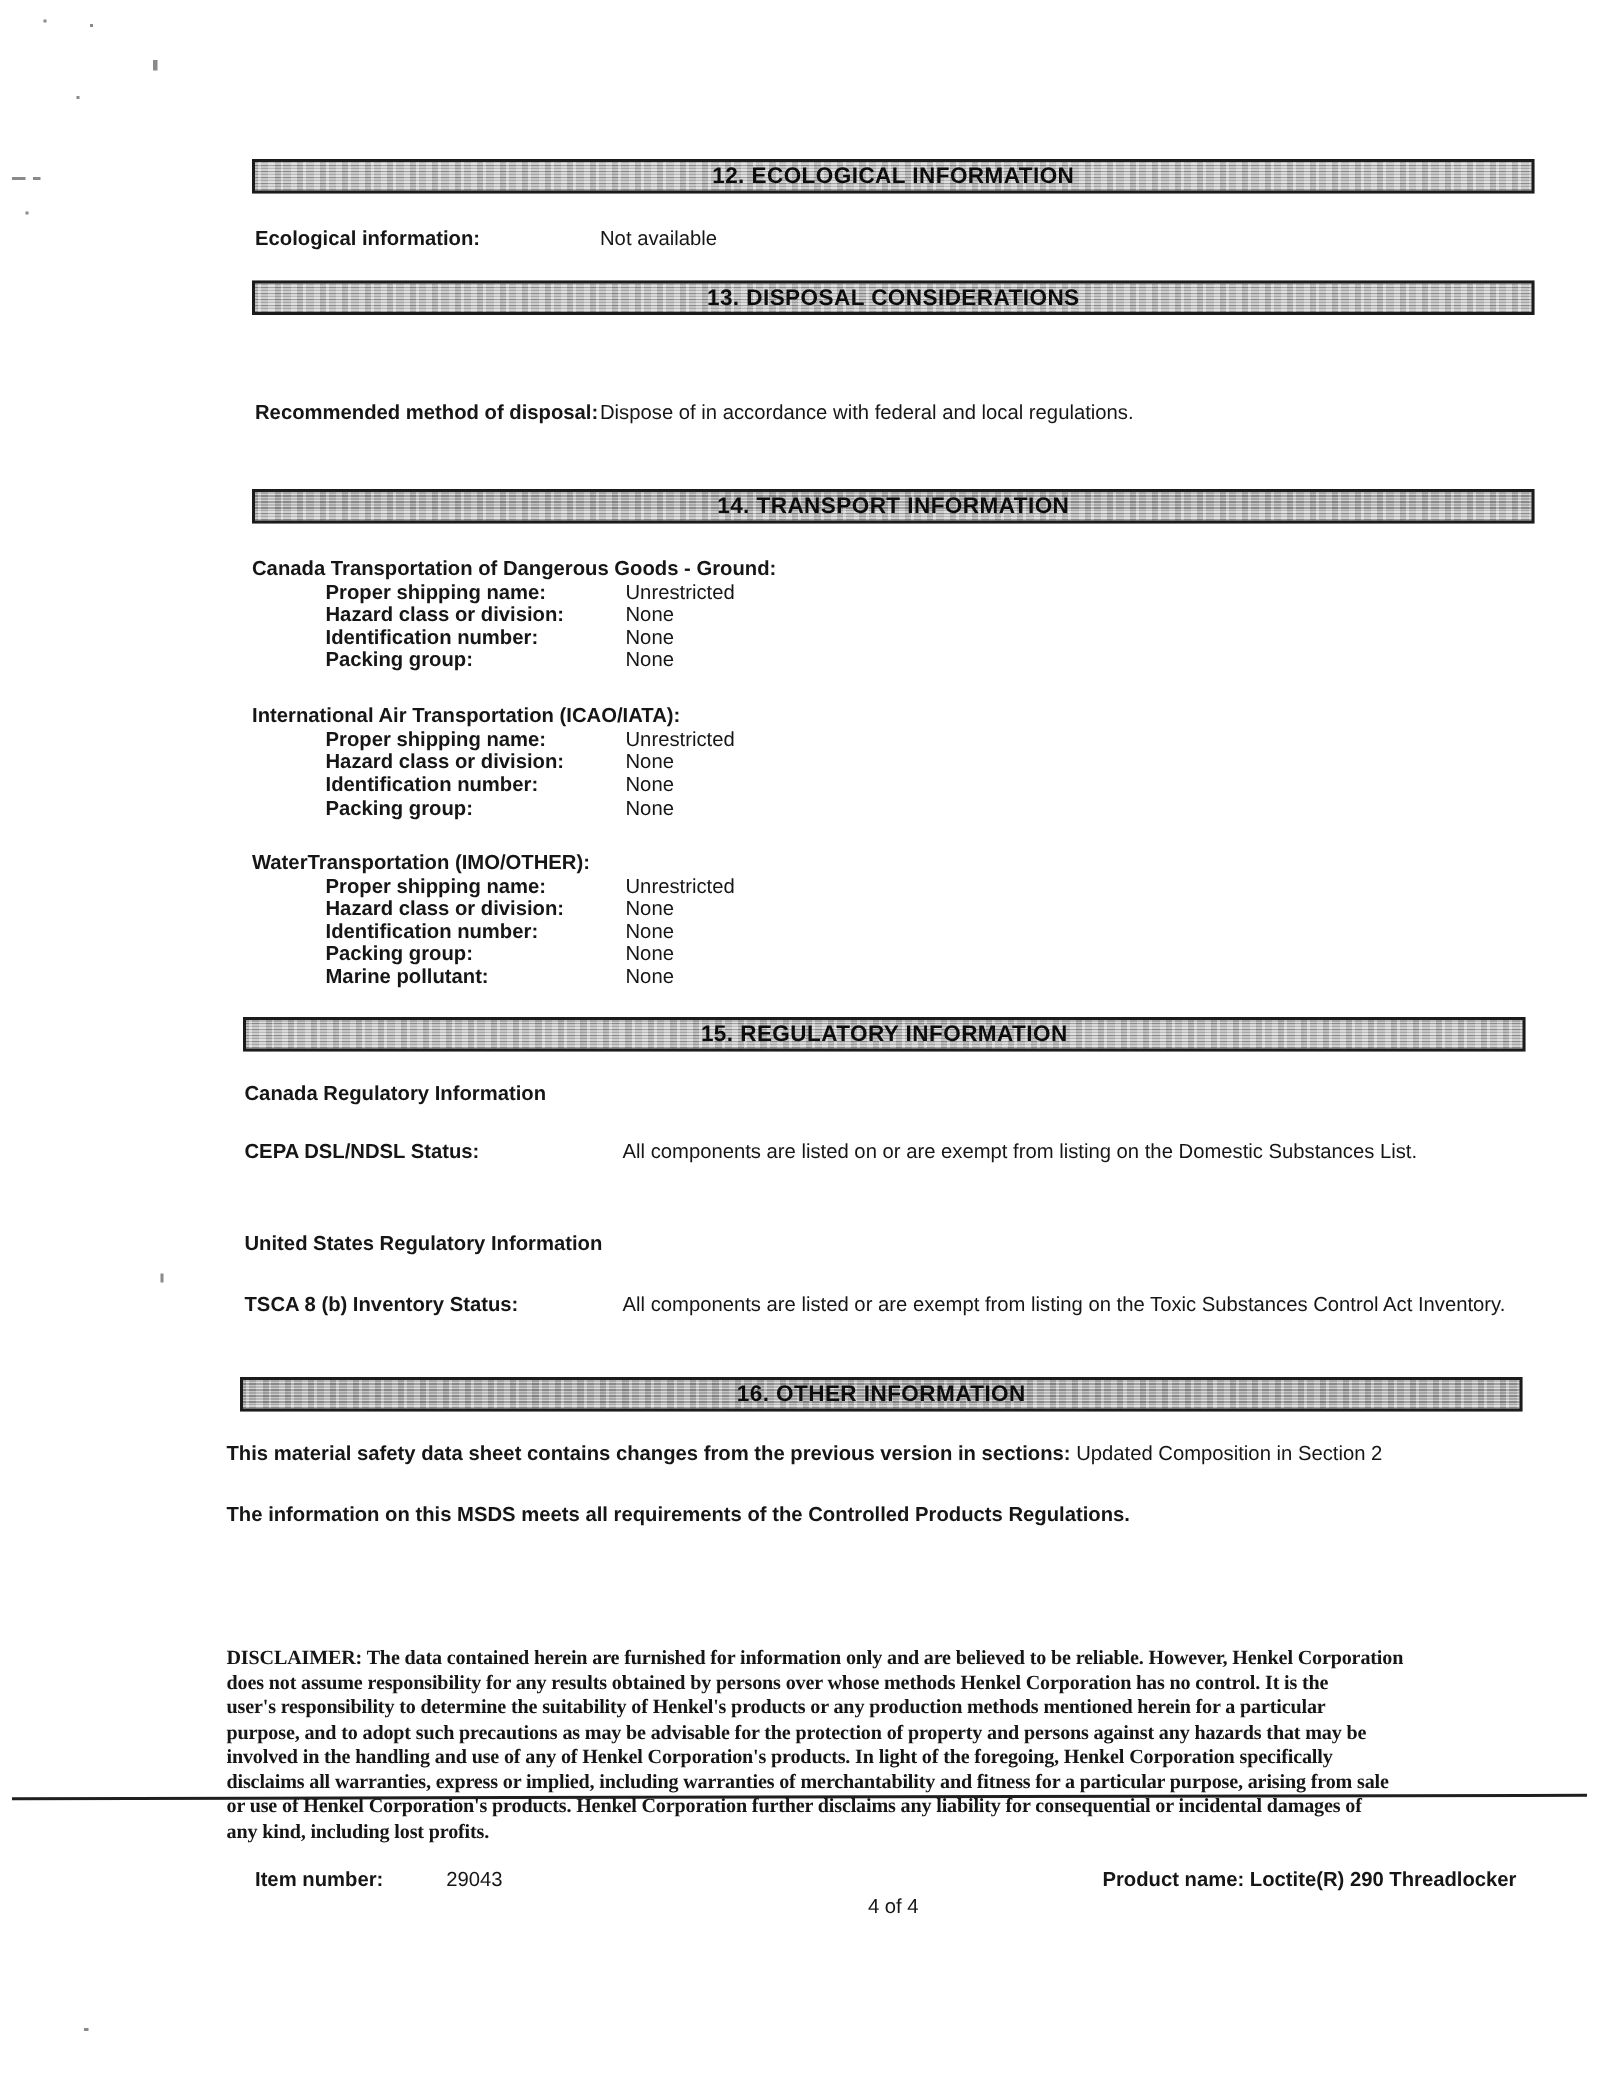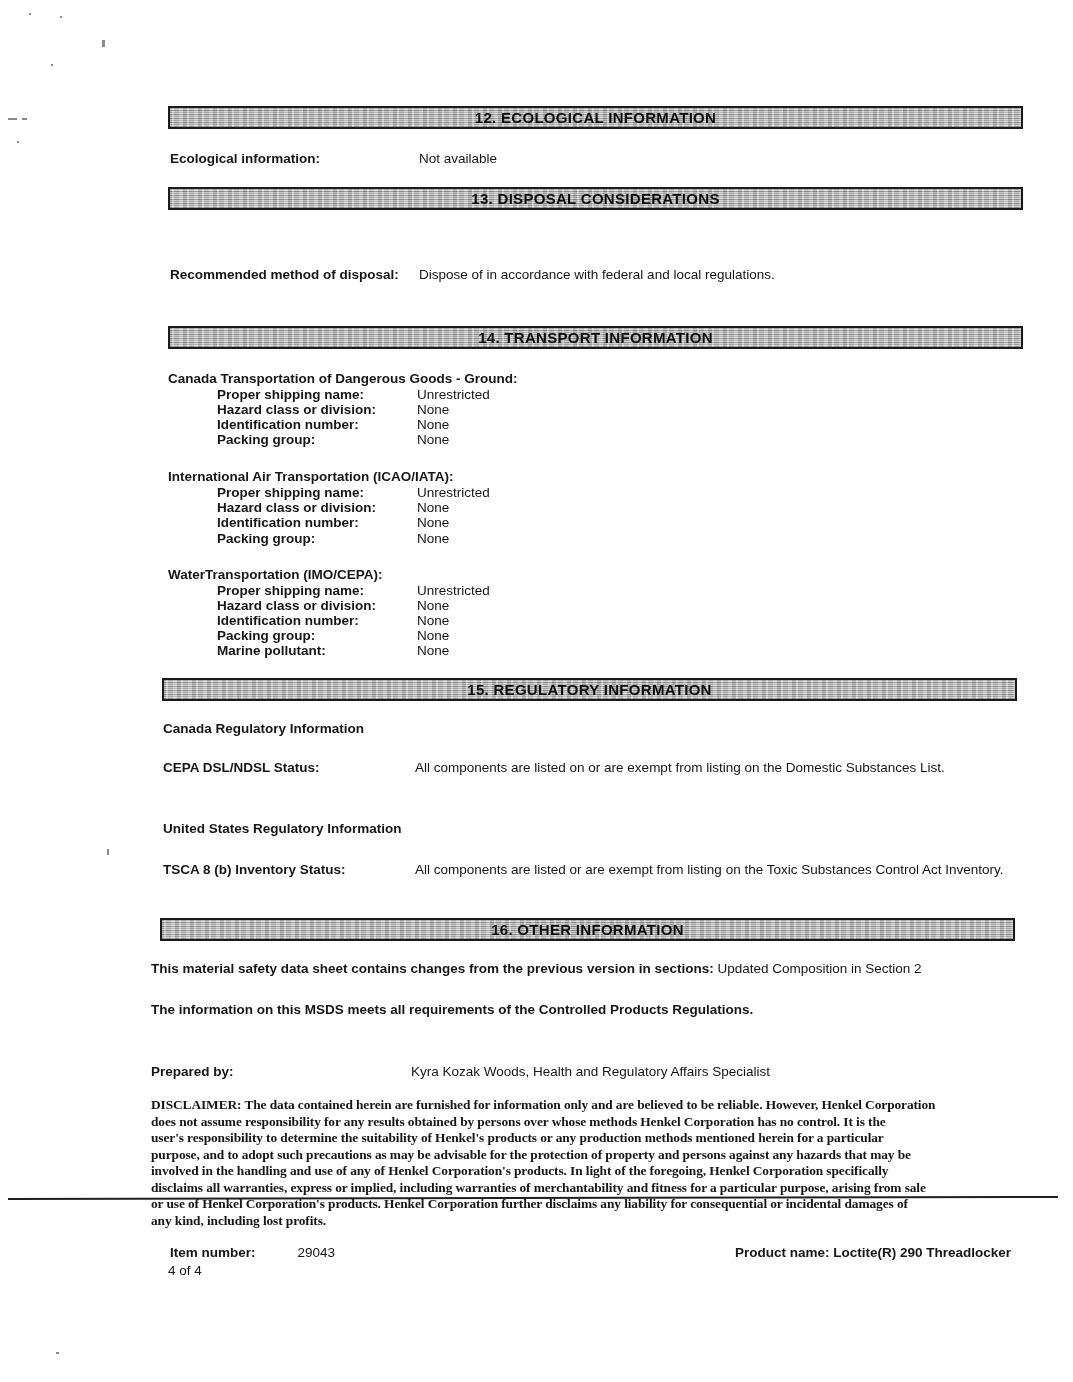--- a/index.html
+++ b/index.html
@@ -22,21 +22,21 @@
       repeating-linear-gradient(0deg, rgba(25,25,25,0.32) 0 1px, rgba(250,250,250,0.38) 1px 2px, rgba(90,90,90,0.24) 2px 3px, rgba(230,230,230,0.28) 3px 4px);
     text-align:center;
     font-weight:bold;
     font-size:15px;
     line-height:19px;
     letter-spacing:0.3px;
     color:#0c0c0c;
   }
   .kv { position:absolute; font-size:13.5px; white-space:nowrap; line-height:15px; }
   .kv .lbl { display:inline-block; font-weight:bold; vertical-align:top; }
-  .w255 { width:249px; }
+  .w255 { width:230px; }
   .w220 { width:212px;padding-left:12px; }
   .w252 { width:252px; }
   .w260 { width:260px; }
   .val { font-weight:normal; }
   .group-heading {
     position:absolute; left:168px;
     font-size:13.5px; font-weight:bold;
     white-space:nowrap;
   }
   .center-note {
@@ -53,21 +53,21 @@
   .disclaimer div { white-space:nowrap; letter-spacing:-0.1px;font-family:Liberation Serif, serif; }
   .strike-line {
     position:absolute; left:8px; top:1197px;
     width:1050px; height:2px;
     background:#1f1f1f;
     transform:rotate(-0.12deg);
   }
   .footer-left { position:absolute; left:170px; top:1245px; font-size:13.5px; white-space:nowrap; }
   .footer-left .lbl { font-weight:bold; margin-right:42px; }
   .footer-right { position:absolute; right:62px; top:1245px; font-size:13.5px; font-weight:bold; white-space:nowrap; }
-  .page-num { position:absolute; left:168px; top:1263px; width:855px; text-align:left; font-size:13.5px; }
+  .page-num { position:absolute; left:168px; top:1263px; width:855px; text-align:center; font-size:13.5px; }
   .artifact { position:absolute; background:#8a8a8a; }
 </style>
 </head>
 <body>
 
 <div class="page">
 
   <div class="artifact" style="left:29px;top:13px;width:2px;height:2px;"></div>
   <div class="artifact" style="left:60px;top:16px;width:2px;height:2px;"></div>
   <div class="artifact" style="left:102px;top:40px;width:3px;height:7px;"></div>
@@ -101,21 +101,21 @@
   <div class="kv" style="left:205px;top:402px;"><span class="lbl w220">Hazard class or division:</span><span class="val">None</span></div>
   <div class="kv" style="left:205px;top:417px;"><span class="lbl w220">Identification number:</span><span class="val">None</span></div>
   <div class="kv" style="left:205px;top:432px;"><span class="lbl w220">Packing group:</span><span class="val">None</span></div>
 
   <div class="group-heading" style="top:469px;">International Air Transportation (ICAO/IATA):</div>
   <div class="kv" style="left:205px;top:485px;"><span class="lbl w220">Proper shipping name:</span><span class="val">Unrestricted</span></div>
   <div class="kv" style="left:205px;top:500px;"><span class="lbl w220">Hazard class or division:</span><span class="val">None</span></div>
   <div class="kv" style="left:205px;top:515px;"><span class="lbl w220">Identification number:</span><span class="val">None</span></div>
   <div class="kv" style="left:205px;top:531px;"><span class="lbl w220">Packing group:</span><span class="val">None</span></div>
 
-  <div class="group-heading" style="top:567px;">WaterTransportation (IMO/CEPA):</div>
+  <div class="group-heading" style="top:567px;">WaterTransportation (IMO/OTHER):</div>
   <div class="kv" style="left:205px;top:583px;"><span class="lbl w220">Proper shipping name:</span><span class="val">Unrestricted</span></div>
   <div class="kv" style="left:205px;top:598px;"><span class="lbl w220">Hazard class or division:</span><span class="val">None</span></div>
   <div class="kv" style="left:205px;top:613px;"><span class="lbl w220">Identification number:</span><span class="val">None</span></div>
   <div class="kv" style="left:205px;top:628px;"><span class="lbl w220">Packing group:</span><span class="val">None</span></div>
   <div class="kv" style="left:205px;top:643px;"><span class="lbl w220">Marine pollutant:</span><span class="val">None</span></div>
 
   <div class="bar" style="top:678px;left:162px;">
     <span>15. REGULATORY INFORMATION</span>
   </div>
   <div class="group-heading" style="left:163px;top:721px;">Canada Regulatory Information</div>
@@ -129,23 +129,20 @@
 
   <div class="bar" style="top:918px;left:160px;">
     <span>16. OTHER INFORMATION</span>
   </div>
   <div class="inline-line" style="left:151px;top:961px;">
     <span class="b">This material safety data sheet contains changes from the previous version in sections:</span>
     <span>Updated Composition in Section 2</span>
   </div>
   <div class="bold-line" style="left:151px;top:1002px;">The information on this MSDS meets all requirements of the Controlled Products Regulations.</div>
 
-  <div class="kv" style="left:151px;top:1064px;">
-    <span class="lbl w260">Prepared by:</span><span class="val">Kyra Kozak Woods, Health and Regulatory Affairs Specialist</span>
-  </div>
 
   <div class="disclaimer">
     <div>DISCLAIMER: The data contained herein are furnished for information only and are believed to be reliable. However, Henkel Corporation</div>
     <div>does not assume responsibility for any results obtained by persons over whose methods Henkel Corporation has no control. It is the</div>
     <div>user's responsibility to determine the suitability of Henkel's products or any production methods mentioned herein for a particular</div>
     <div>purpose, and to adopt such precautions as may be advisable for the protection of property and persons against any hazards that may be</div>
     <div>involved in the handling and use of any of Henkel Corporation's products.  In light of the foregoing, Henkel Corporation specifically</div>
     <div>disclaims all warranties, express or implied, including warranties of merchantability and fitness for a particular purpose, arising from sale</div>
     <div>or use of Henkel Corporation's products.  Henkel Corporation further disclaims any liability for consequential or incidental damages of</div>
     <div>any kind, including lost profits.</div>

